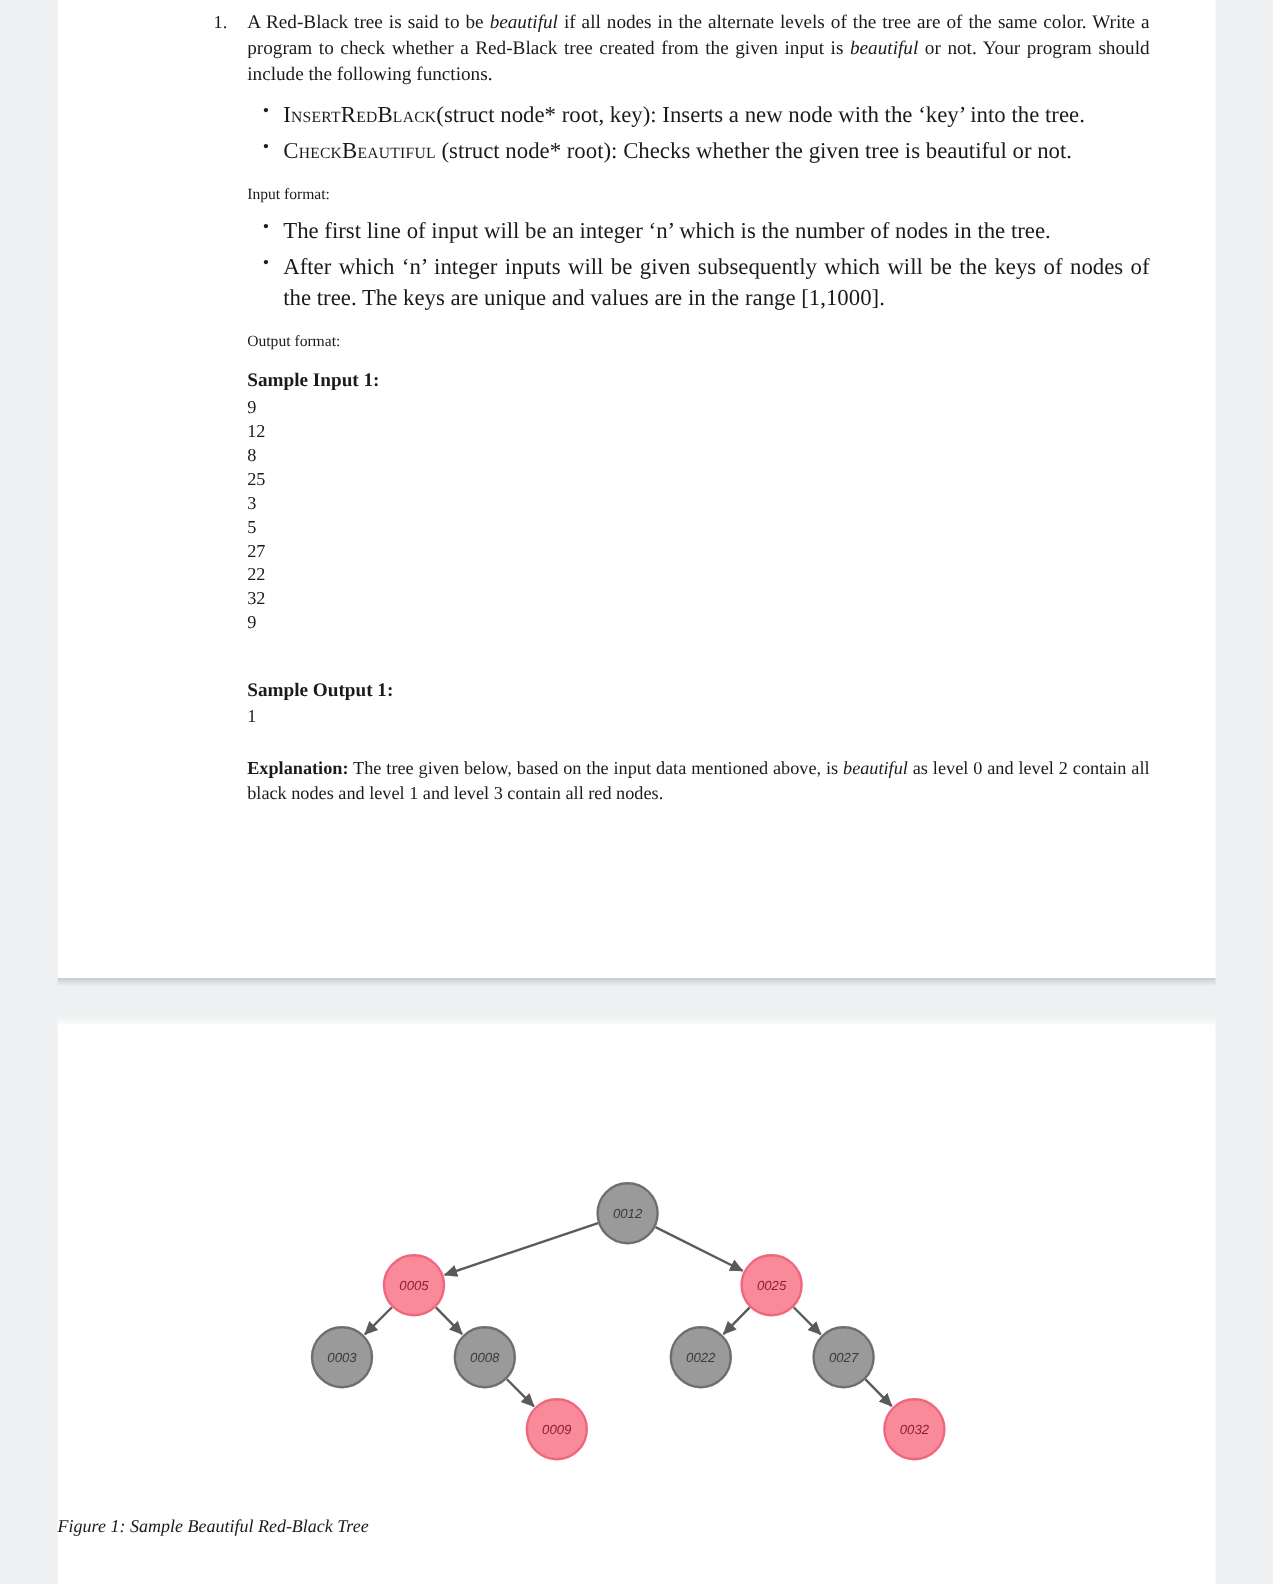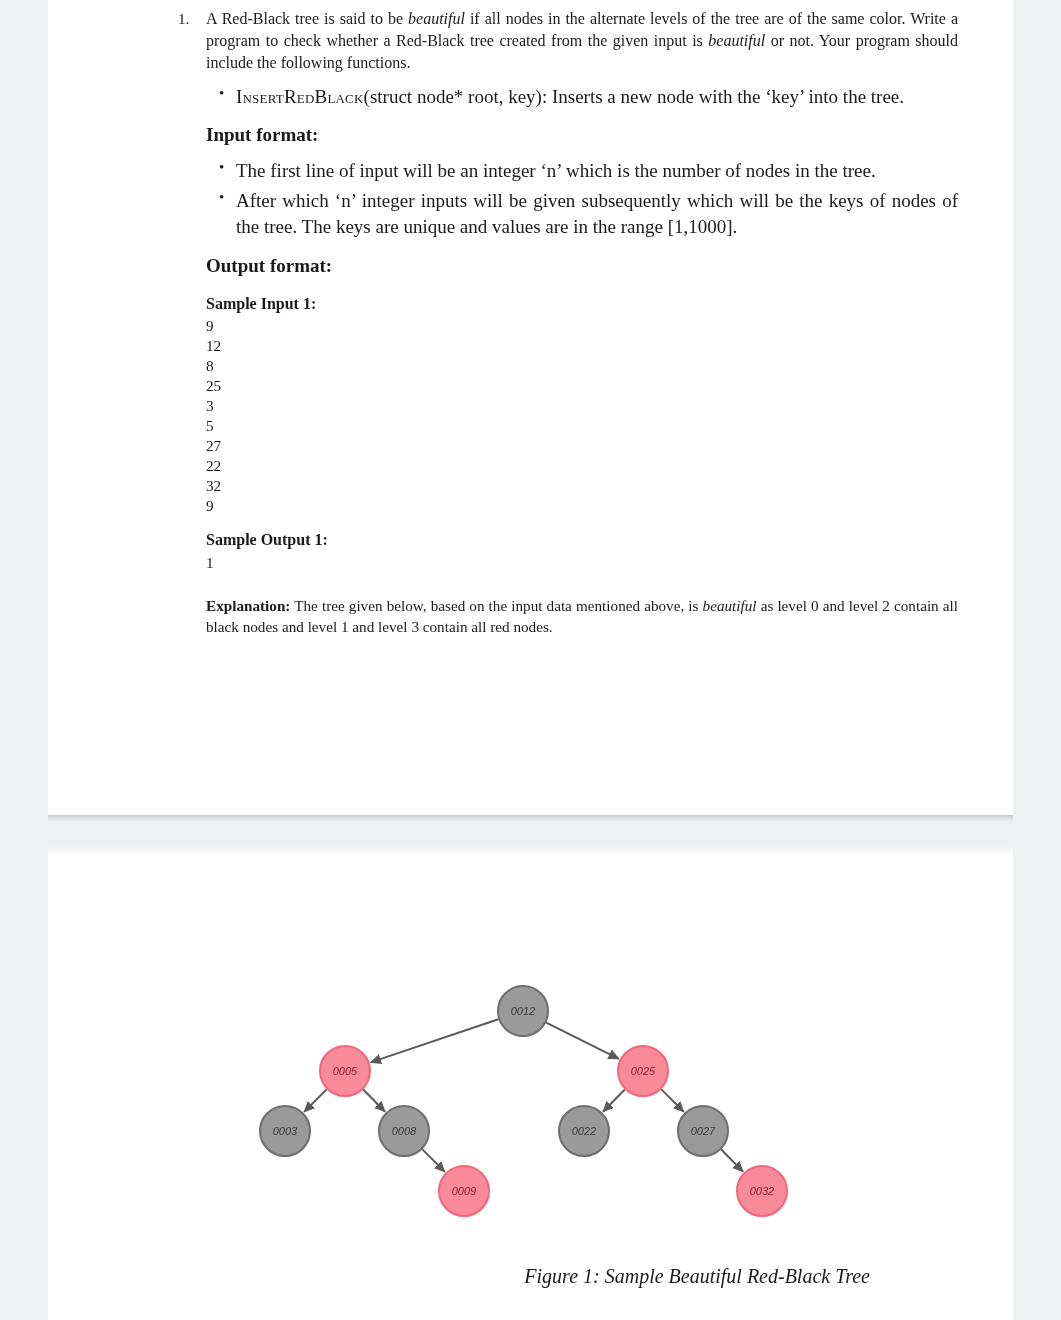--- a/index.html
+++ b/index.html
@@ -103,22 +103,22 @@
     padding-left: 0;
   }
   ul.bullets li::before {
     content: "\2022";
     position: absolute;
     left: -17px;
     top: -1px;
     font-size: 15px;
   }
   .sec-head {
-    font-weight: bold;
-    font-size: 19px;
+    font-weight: normal;
+    font-size: 13px;
     margin: 12px 0 2px 0;
   }
   .sample-head {
     font-weight: bold;
     font-size: 16px;
     margin: 14px 0 1px 0;
   }
   .io-lines {
     font-size: 15.2px;
     line-height: 1.3;
@@ -148,22 +148,22 @@
     left: 0;
     top: 0;
     width: 965px;
     height: 400px;
   }
   .fig-caption {
     position: absolute;
     top: 410px;
     left: 0;
     width: 822px;
-    text-align: right;
-    font-size: 20px;
+    text-align: left;
+    font-size: 15px;
   }
   .node-label {
     font-family: "Liberation Sans", sans-serif;
     font-size: 11px;
   }
 </style>
 </head>
 <body>
 
 <div class="viewport">
@@ -171,20 +171,21 @@
   <div class="page" id="page-1">
     <div class="doc-body">
       <div class="problem">
 
         <span class="problem-number">1.</span>
 
         <p class="para"><span>A Red-Black tree is said to be </span><em>beautiful</em><span> if all nodes in the alternate levels of the tree are of the same color. Write a program to check whether a Red-Black tree created from the given input is </span><em>beautiful</em><span> or not. Your program should include the following functions.</span></p>
 
         <ul class="bullets">
           <li><span class="sc">InsertRedBlack</span><span>(struct node* root, key): Inserts a new node with the ‘key’ into the tree.</span></li>
+          <li><span class="sc">CheckBeautiful</span><span> (struct node* root): Checks whether the given tree is beautiful or not.</span></li>
         </ul>
 
         <div class="sec-head">Input format:</div>
 
         <ul class="bullets">
           <li>The first line of input will be an integer ‘n’ which is the number of nodes in the tree.</li>
           <li>After which ‘n’ integer inputs will be given subsequently which will be the keys of nodes of the tree. The keys are unique and values are in the range [1,1000].</li>
         </ul>
 
         <div class="sec-head">Output format:</div>
@@ -197,21 +198,21 @@
             <div>8</div>
             <div>25</div>
             <div>3</div>
             <div>5</div>
             <div>27</div>
             <div>22</div>
             <div>32</div>
             <div>9</div>
           </div>
 
-        <div class="sample-head" style="margin-top:14px;">Sample Output 1:</div>
+        <div class="sample-head" style="margin-top:36px;">Sample Output 1:</div>
         <div class="io-lines" id="sample-output-lines">
             <div>1</div>
           </div>
 
         <div class="explanation"><b>Explanation:</b><span> The tree given below, based on the input data mentioned above, is </span><em>beautiful</em><span> as level 0 and level 2 contain all black nodes and level 1 and level 3 contain all red nodes.</span></div>
 
       </div>
     </div>
   </div>
 

